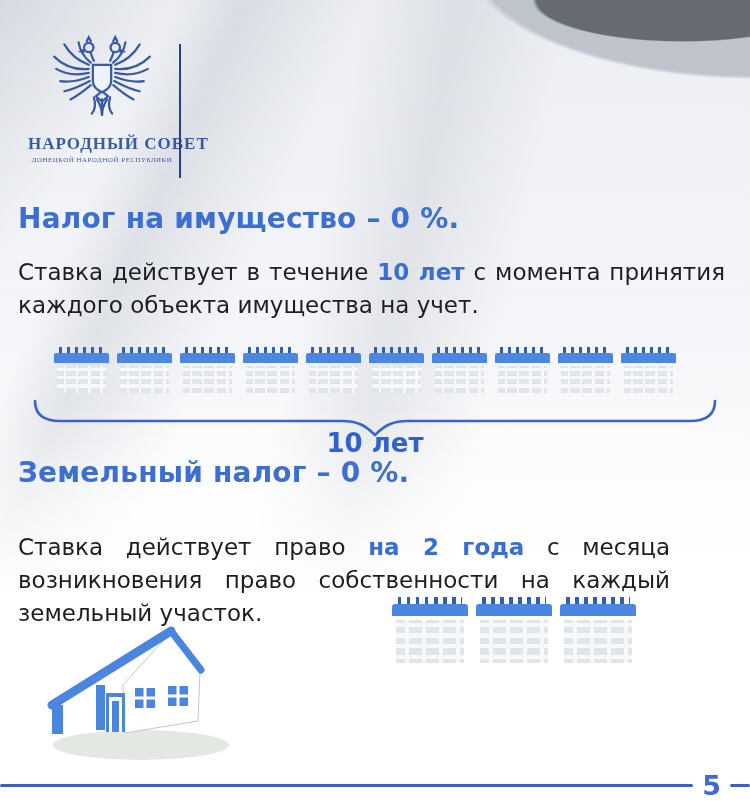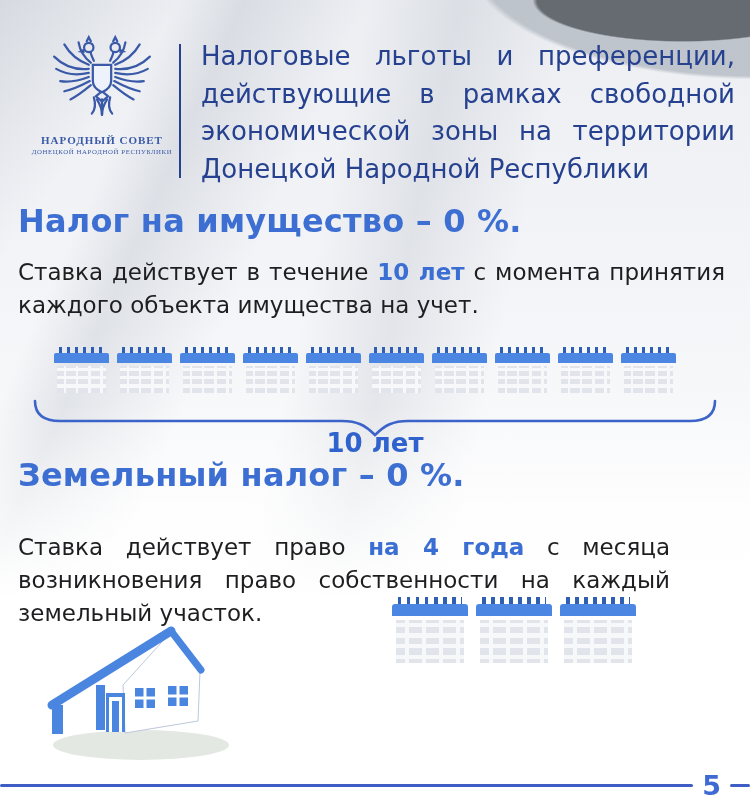--- a/index.html
+++ b/index.html
@@ -15,28 +15,28 @@
       linear-gradient(to top, #ffffff 0 26%, rgba(255,255,255,0) 50%),
       radial-gradient(ellipse 150px 42px at 91% 0%, #666b72 0 97%, rgba(102,107,114,0) 100%),
       radial-gradient(ellipse 290px 120px at 101% -5%, rgba(186,192,200,.9) 0 97%, rgba(186,192,200,0) 100%),
       linear-gradient(114deg, rgba(168,176,188,0) 16%, rgba(168,176,188,.28) 22%, rgba(168,176,188,0) 33%),
       linear-gradient(102deg, rgba(160,168,180,0) 40%, rgba(160,168,180,.22) 50%, rgba(160,168,180,0) 62%),
       linear-gradient(125deg, rgba(150,158,172,.25) 0%, rgba(150,158,172,0) 14%),
       linear-gradient(to bottom, #eceef2 0%, #f4f5f8 38%, #ffffff 75%);
   }
   
   .emblem{position:absolute;left:28px;top:26px;width:148px;text-align:center;color:#3a5aa8;}
-  .emblem .org{font-family:"Liberation Serif","DejaVu Serif",serif;font-size:11px;letter-spacing:1px;font-weight:bold;white-space:nowrap;margin-top:2px;}
+  .emblem .org{font-family:"Liberation Serif","DejaVu Serif",serif;font-size:17px;letter-spacing:1px;font-weight:bold;white-space:nowrap;margin-top:2px;}
   .emblem .sub{font-family:"Liberation Serif","DejaVu Serif",serif;font-size:6.8px;letter-spacing:.6px;white-space:nowrap;margin-top:2px;}
   .divider{position:absolute;left:179px;top:44px;width:2px;height:134px;background:#25418f;}
   .title-block{position:absolute;left:201px;top:38px;width:534px;color:#25418f;font-size:26px;line-height:37.5px;}
   .title-line{text-align:justify;text-align-last:justify;white-space:nowrap;}
   .title-line.last{text-align-last:left;}
   
-  .h-blue{position:absolute;left:18px;font-size:32px;font-weight:bold;color:#3d6fd3;letter-spacing:.2px;}
+  .h-blue{position:absolute;left:18px;font-size:28px;font-weight:bold;color:#3d6fd3;letter-spacing:.2px;}
   .para{position:absolute;left:18px;font-size:23px;line-height:33px;color:#1e1e20;text-align:justify;}
   .hl{color:#3a6ed2;font-weight:bold;}
   
   .cal-row{position:absolute;display:flex;gap:8px;}
   .cal{width:55px;height:49px;}
   .cal-rings{height:6px;margin:0 5px;background:repeating-linear-gradient(to right,#2e5fb3 0 3px,rgba(0,0,0,0) 3px 8px);}
   .cal-bar{height:10px;background:#4b87e2;border-radius:2px 2px 0 0;}
   .cal-body{height:33px;background-color:#f7f8fa;border-radius:0 0 2px 2px;padding:3px;box-sizing:border-box;
     background-image:
       repeating-linear-gradient(to right, rgba(247,248,250,0) 0 9.5px, #f7f8fa 9.5px 12.2px),
@@ -106,26 +106,20 @@
           <path d="M72.5,22 L79,25.5 L72,26.5 Z"></path>
       </g>
       <path d="M46,38 h18 v16 q0,7 -9,11 q-9,-4 -9,-11 Z" fill="#eef2fa" stroke="#3a5aa8" stroke-width="2.2"></path>
     </svg>
     <div class="org">НАРОДНЫЙ СОВЕТ</div>
     <div class="sub">ДОНЕЦКОЙ НАРОДНОЙ РЕСПУБЛИКИ</div>
   </div>
 
   <div class="divider"></div>
 
-  <div class="title-block">
-    <div class="title-line">Налоговые льготы и преференции,</div>
-    <div class="title-line">действующие в рамках свободной</div>
-    <div class="title-line">экономической зоны на территории</div>
-    <div class="title-line last">Донецкой Народной Республики</div>
-  </div>
 
   <div class="h-blue" style="top:202px;">Налог на имущество – 0 %.</div>
 
   <p class="para" style="top:248px;width:707px;margin:8px 0 0 0;"><span>Ставка действует в течение </span><span class="hl">10 лет</span><span> с момента принятия каждого объекта имущества на учет.</span></p>
 
   <div class="cal-row" style="left:54px;top:347px;">
       <div class="cal">
         <div class="cal-rings"></div>
         <div class="cal-bar"></div>
         <div class="cal-body"></div>
@@ -177,21 +171,21 @@
       </div>
     </div>
 
   <svg class="brace" width="686" height="38" viewBox="0 0 686 38">
     <path d="M3,2 C3,16 12,22 28,22 L310,22 C325,22 333,26 343,36 C353,26 361,22 376,22 L658,22 C674,22 683,16 683,2" fill="none" stroke="#3b63c9" stroke-width="2.6" stroke-linecap="round"></path>
   </svg>
   <div class="brace-label">10 лет</div>
 
   <div class="h-blue" style="top:456px;">Земельный налог – 0 %.</div>
 
-  <p class="para" style="top:509px;width:652px;margin:22px 0 0 0;"><span>Ставка действует право </span><span class="hl">на 4 года</span><span> с месяца возникновения право собственности на каждый земельный участок.</span></p>
+  <p class="para" style="top:509px;width:652px;margin:22px 0 0 0;"><span>Ставка действует право </span><span class="hl">на 2 года</span><span> с месяца возникновения право собственности на каждый земельный участок.</span></p>
 
   <div class="cal-row big" style="left:392px;top:597px;">
       <div class="cal">
         <div class="cal-rings"></div>
         <div class="cal-bar"></div>
         <div class="cal-body"></div>
       </div>
       <div class="cal">
         <div class="cal-rings"></div>
         <div class="cal-bar"></div>

